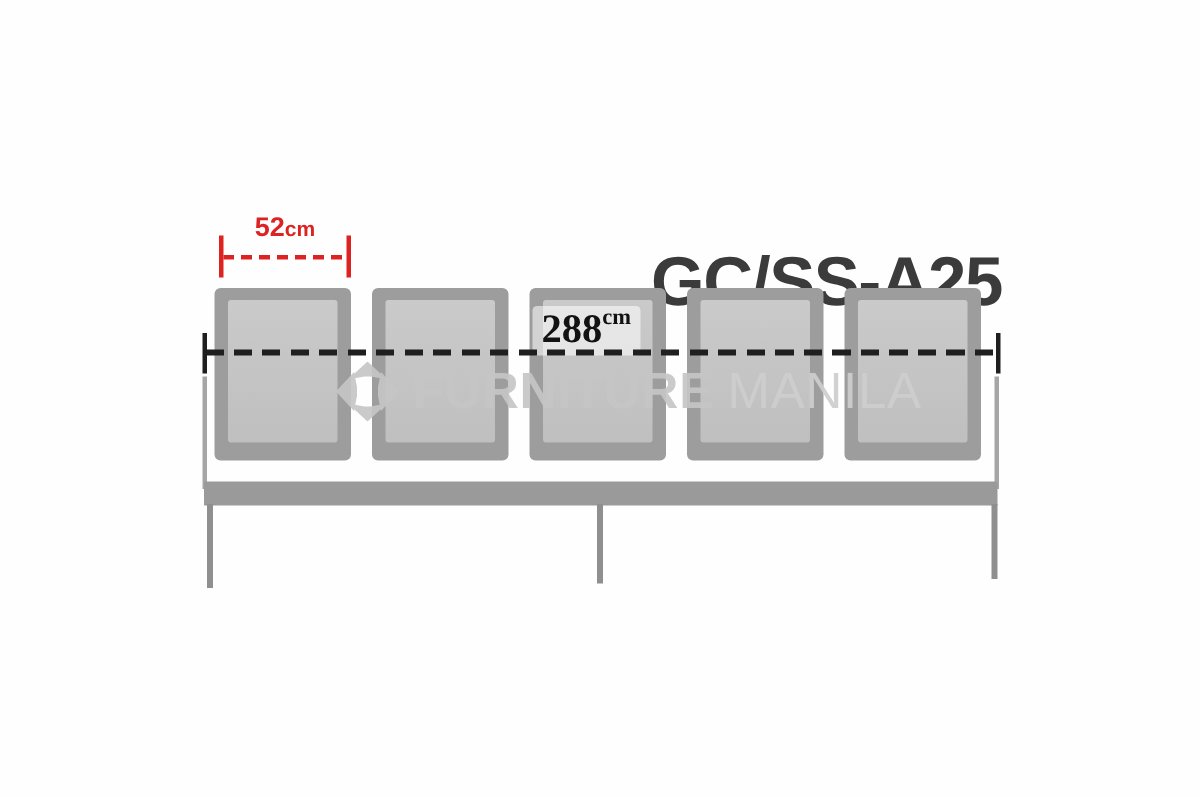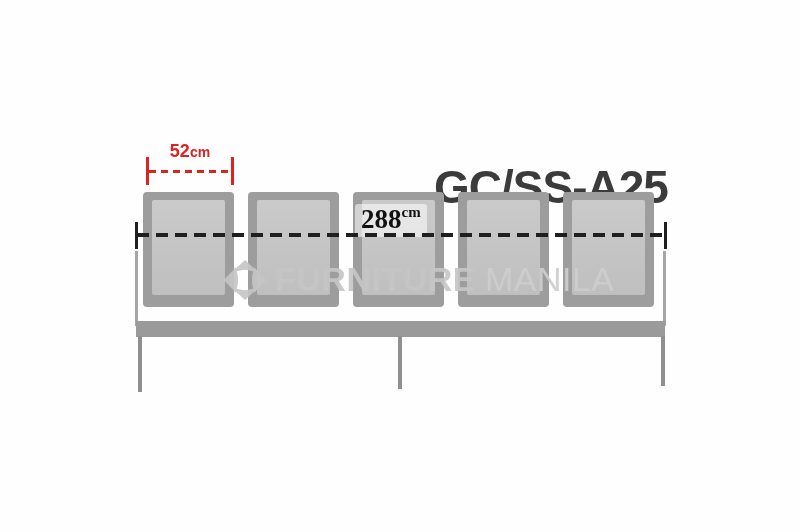--- a/index.html
+++ b/index.html
@@ -58,22 +58,22 @@
   .dim-black-label{
     position:absolute; left:355px; top:204px; z-index:4;
     display:flex; align-items:flex-start;
     background:rgba(255,255,255,0.55); border-radius:3px;
     padding:0 6px 2px 6px; color:#121212; white-space:nowrap;font-family:Liberation Serif, serif;
   }
   .dim-black-label .num{font-size:27px; font-weight:700;}
   .dim-black-label .unit{font-size:15px; font-weight:700;}
   
   .watermark{
-    position:absolute; left:224px; top:260px; z-index:9;
-    display:flex; gap:9px;
+    position:absolute; left:224px; top:241px; z-index:9;
+    display:flex; align-items:center; gap:9px;
     color:#c7c7c7; opacity:0.92; white-space:nowrap;
   }
   .watermark .wm-text{font-size:34px; letter-spacing:0.5px;}
   .watermark .w1{font-weight:700; color:#c6c6c6;}
   .watermark .w2{font-weight:300; color:#cecece; margin-left:9px;}
 </style>
 </head>
 <body>
 
 <div id="stage">

